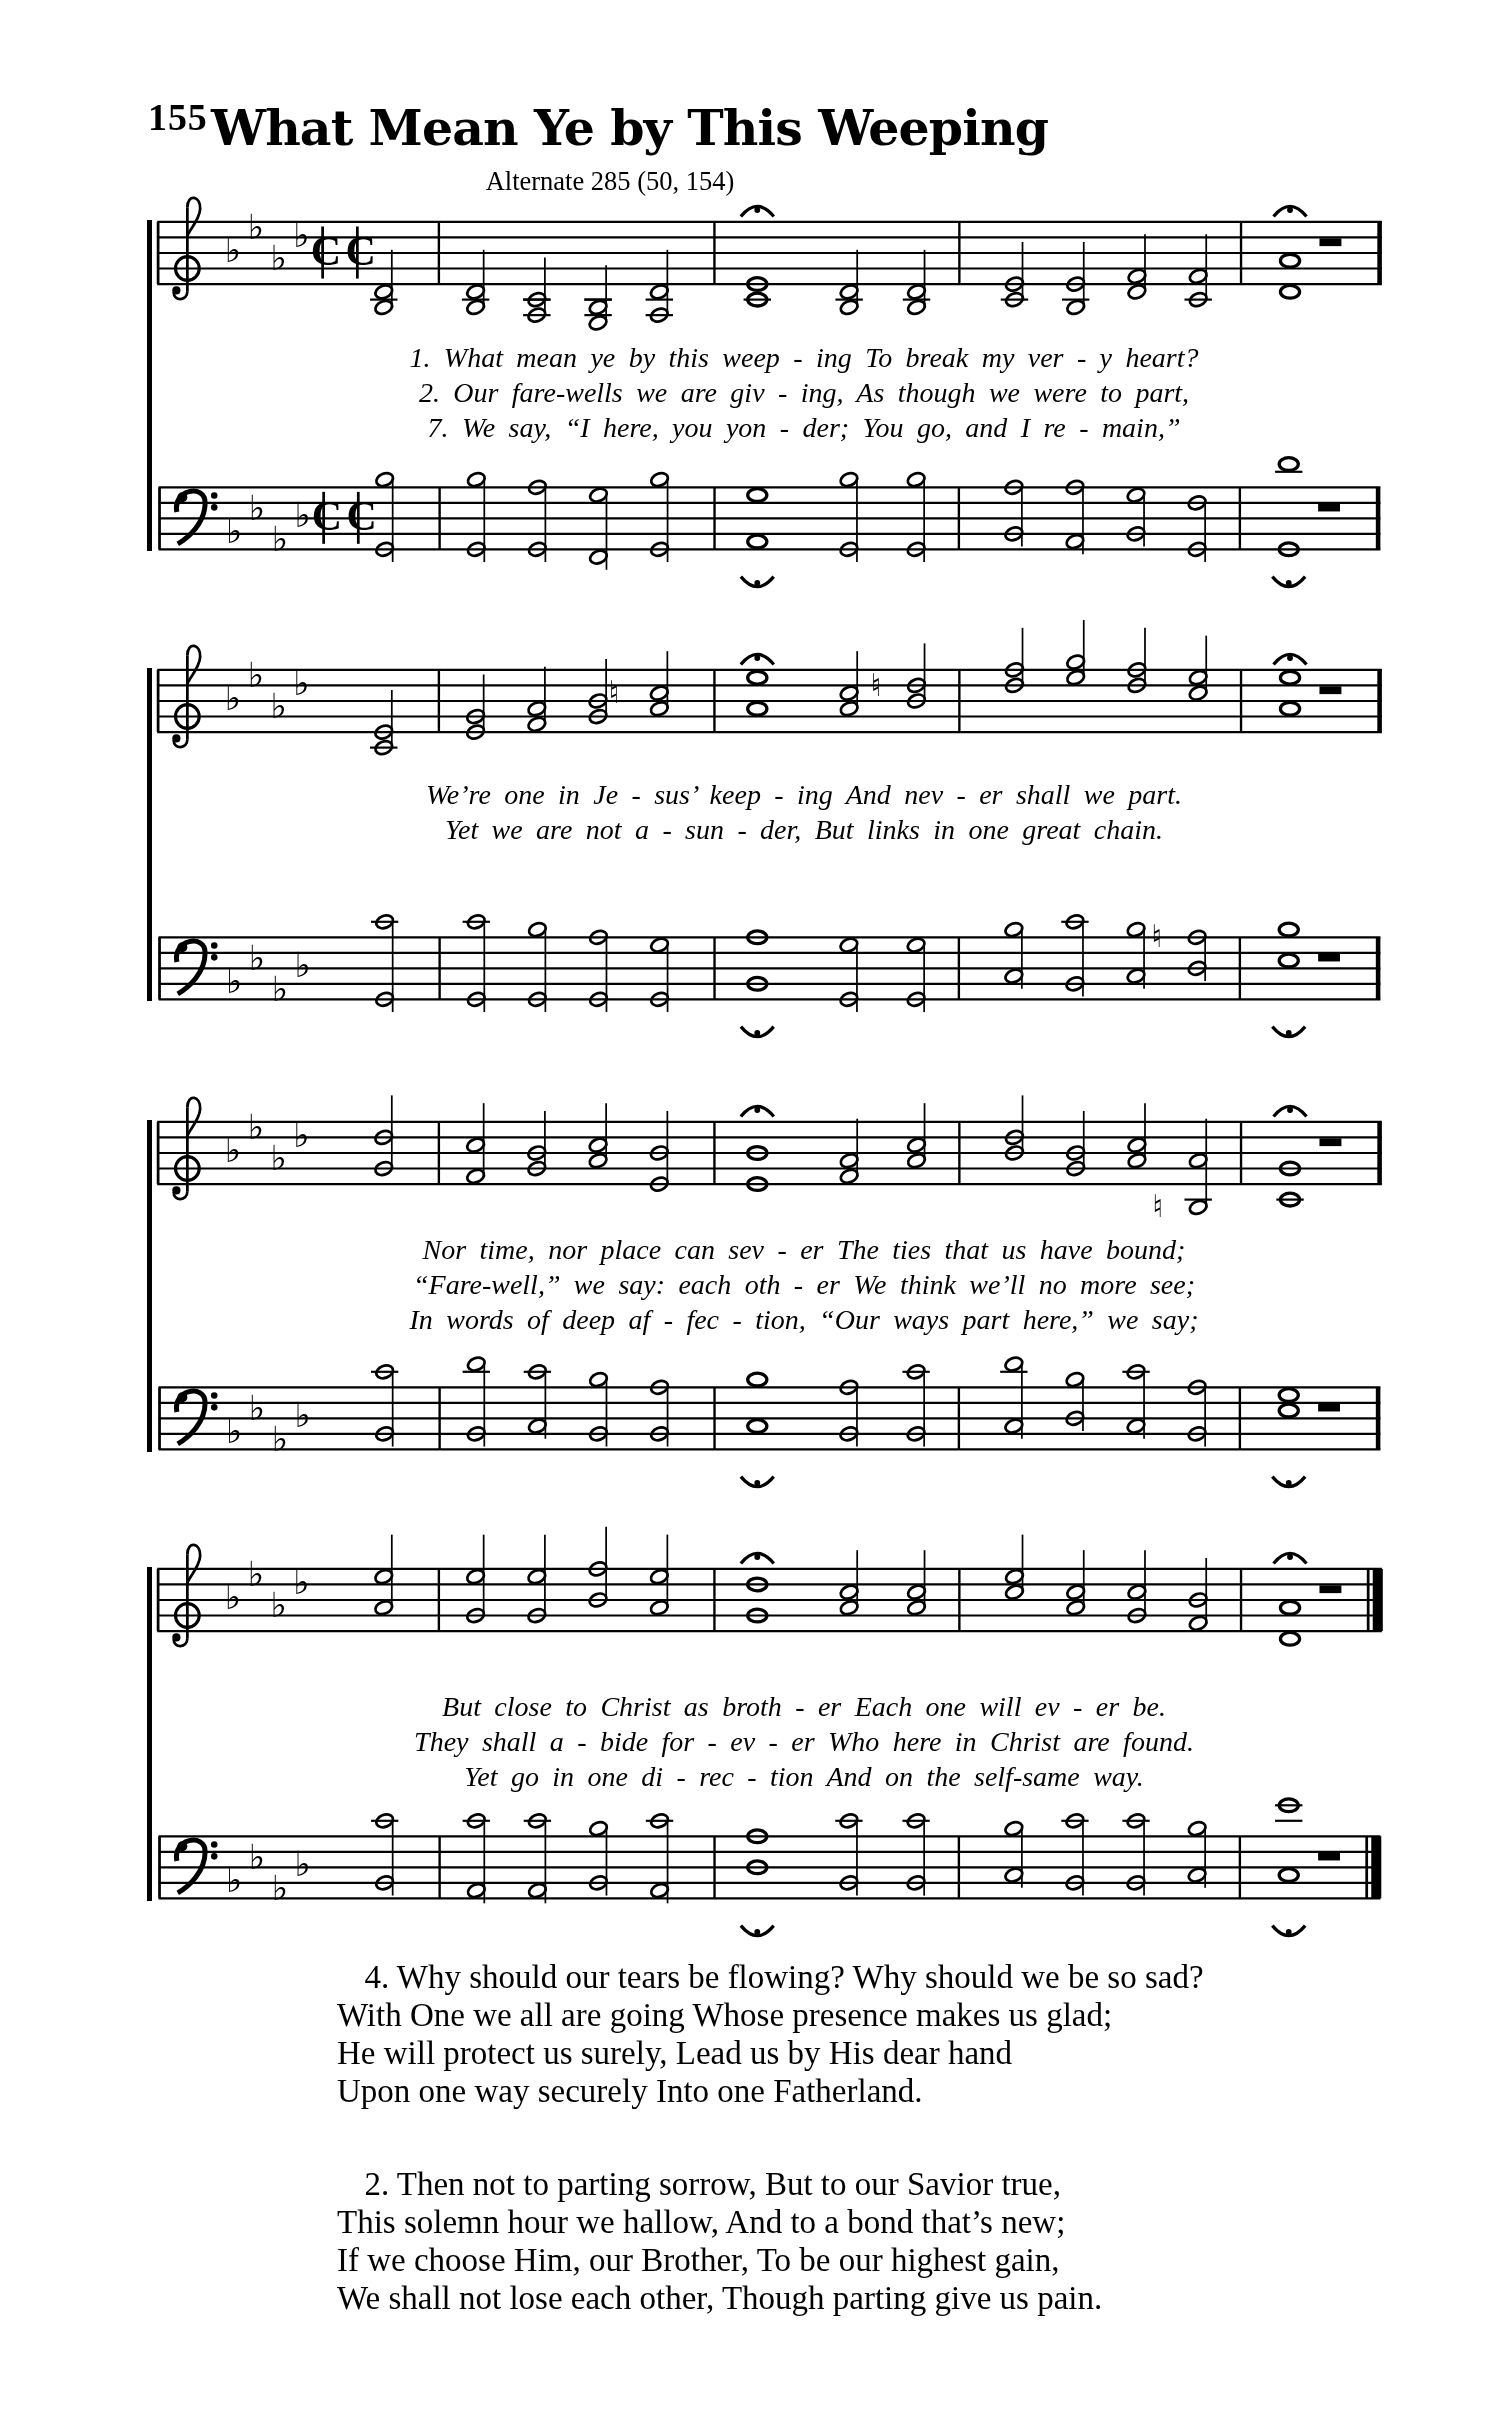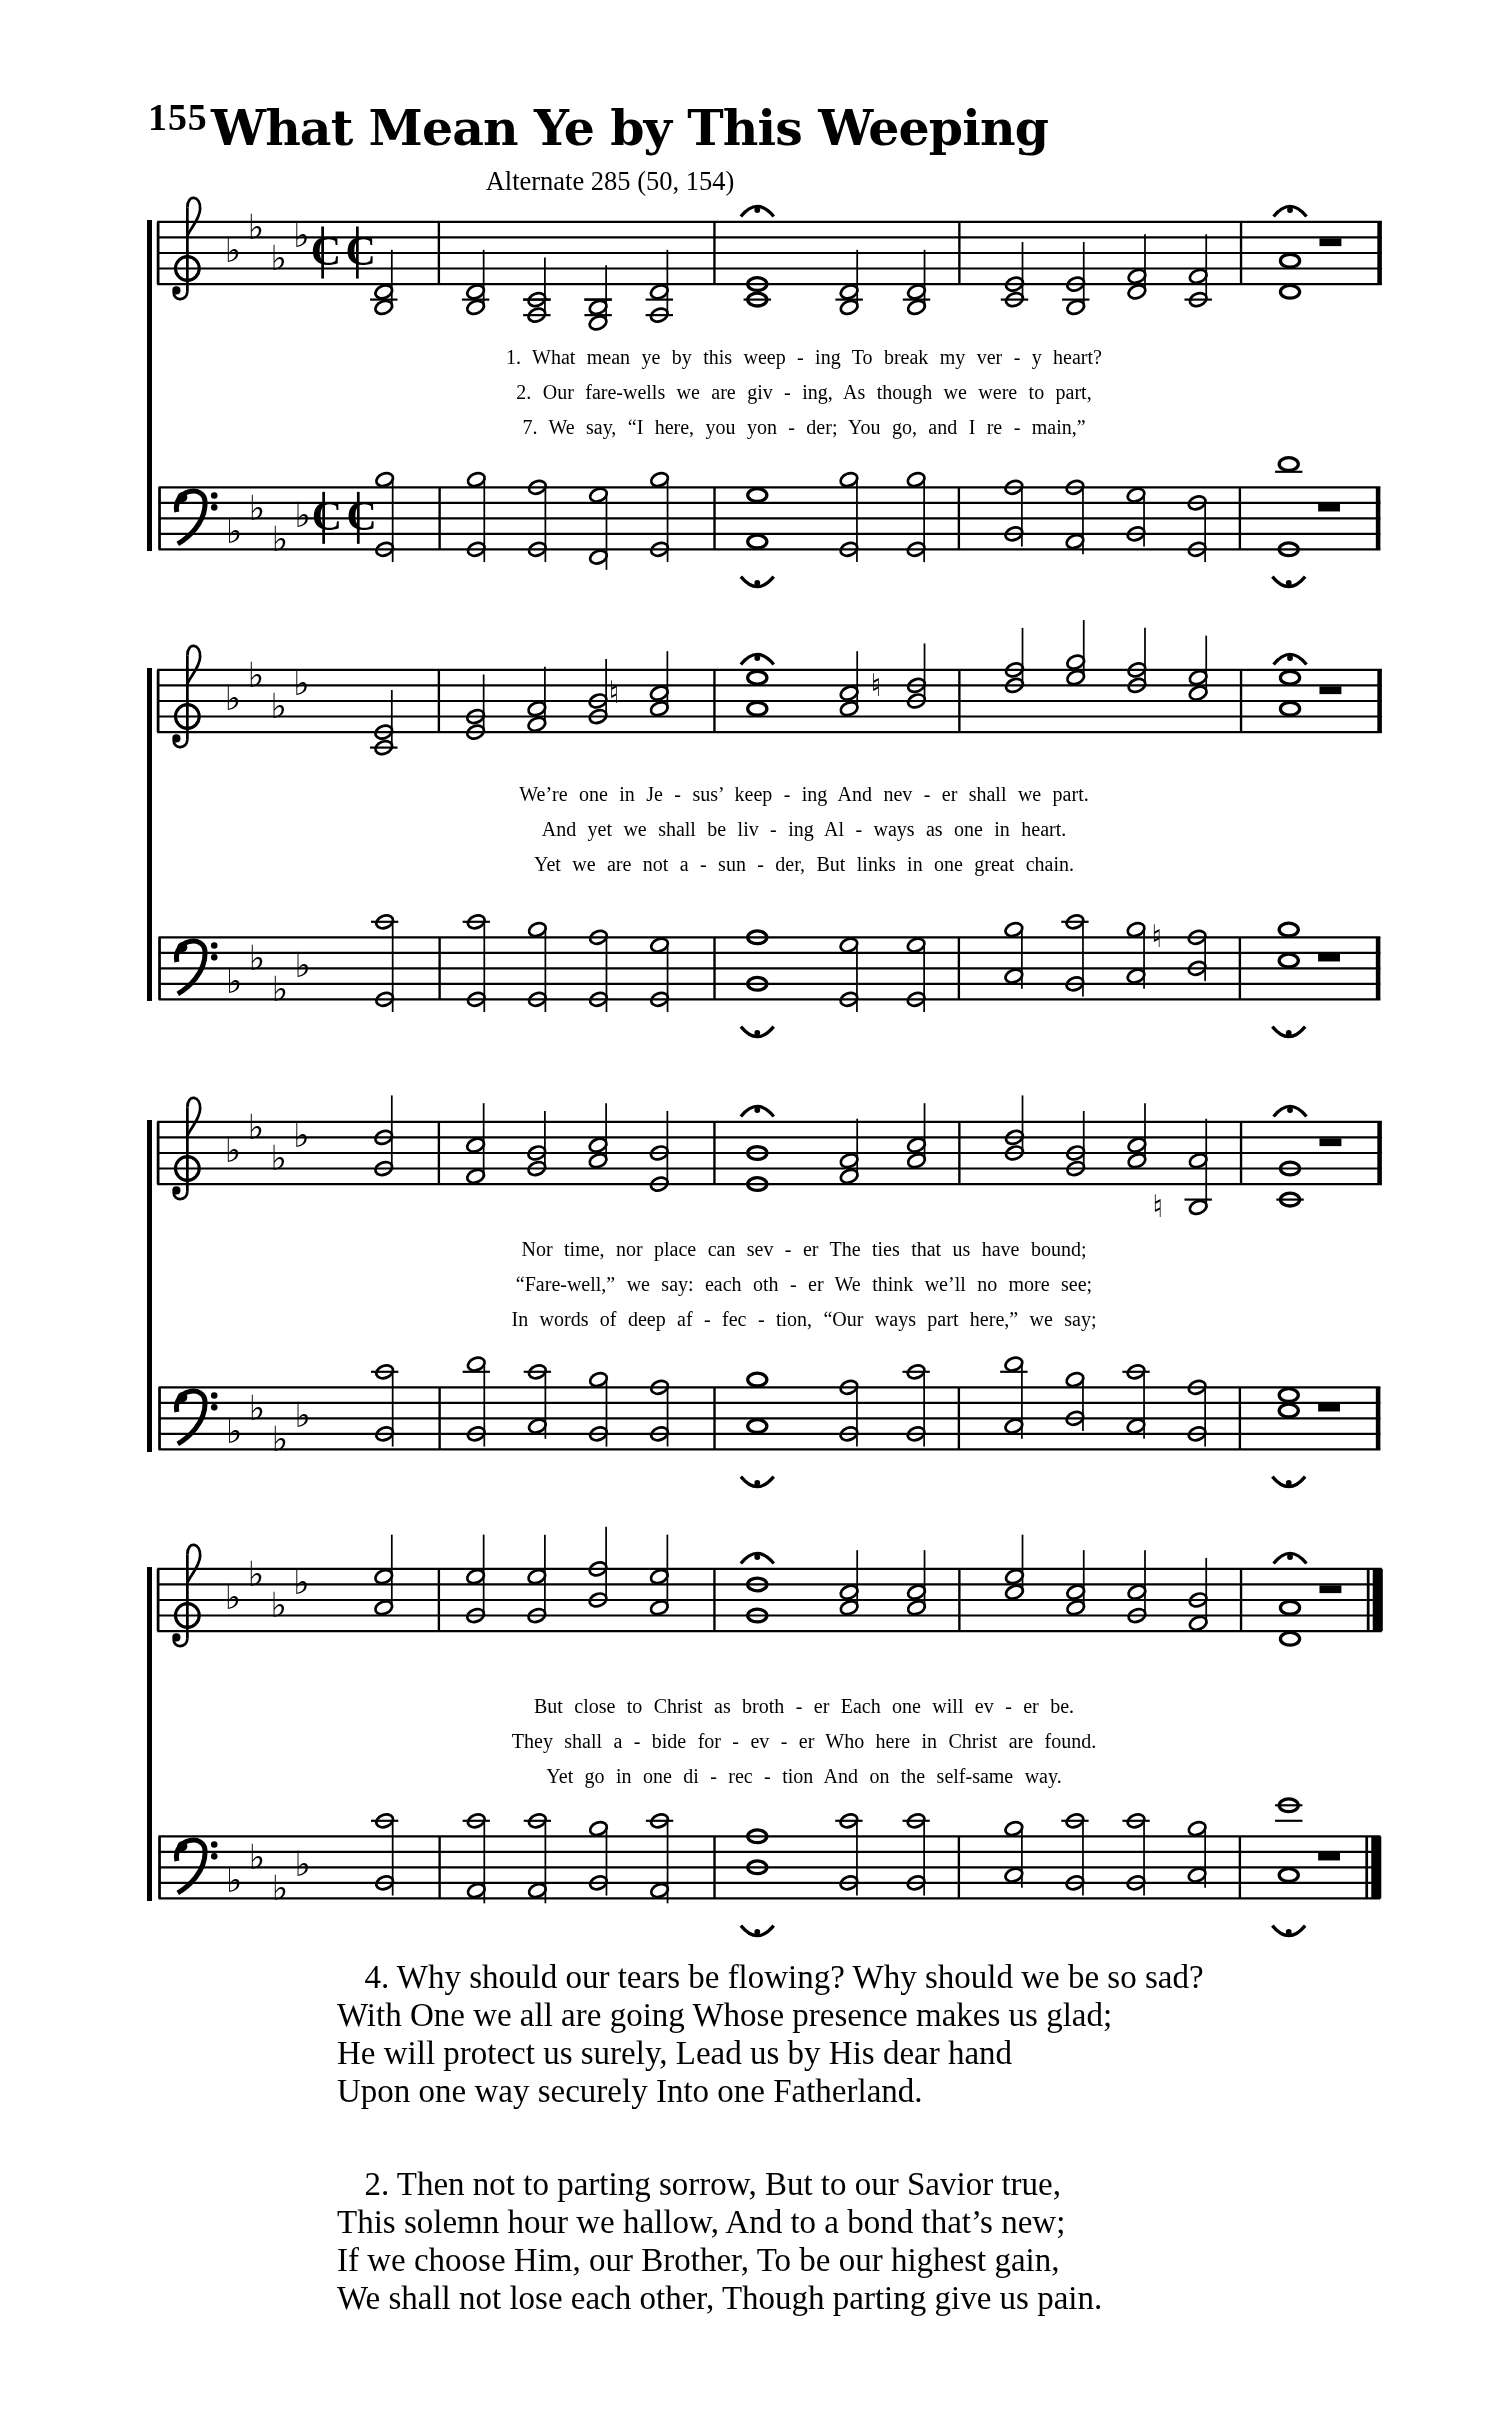--- a/index.html
+++ b/index.html
@@ -17,21 +17,21 @@
     letter-spacing:-0.9px;
   }
   .hymn-subtitle{
     position:absolute;left:0;top:166px;width:1220px;text-align:center;
     font-size:26.5px;
   }
   .lyrics-block{
     position:absolute;left:210px;width:1188px;text-align:center;
   }
   .lyric-line{
-    font-size:20px;line-height:35px;white-space:nowrap;word-spacing:6.4px;
+    font-size:28px;line-height:35px;white-space:nowrap;word-spacing:6.4px;font-style:italic;
   }
   .verse-block{
     position:absolute;left:337px;width:1060px;text-align:left;
   }
   .verse-line{font-size:33px;line-height:38px;white-space:nowrap;}
   .verse-line.indent{padding-left:27.4px;}
   .staff-svg{position:absolute;left:0;}
   .system-line{position:absolute;background:#000;}
 </style>
 </head>
@@ -889,21 +889,20 @@
     <div class="system-line" style="left: 147px; width: 4.6px; top: 1567px; height: 334px;"></div>
   </div>
 
 <div class="lyrics-block" style="top:340px">
   <div class="lyric-line">1. What mean ye  by  this  weep - ing  To break my  ver - y   heart?</div>
   <div class="lyric-line">2. Our  fare-wells we  are   giv - ing,  As though we were  to   part,</div>
   <div class="lyric-line">7. We    say, “I  here, you  yon - der;  You  go, and   I   re - main,”</div>
 </div>
 <div class="lyrics-block" style="top:777px">
   <div class="lyric-line">We’re one  in   Je - sus’  keep - ing  And  nev - er  shall  we   part.</div>
-  <div class="lyric-line">And   yet  we  shall  be    liv  -  ing  Al  -  ways  as   one   in   heart.</div>
   <div class="lyric-line">Yet    we  are  not   a  -  sun  -  der, But  links  in   one great chain.</div>
 </div>
 <div class="lyrics-block" style="top:1232px">
   <div class="lyric-line">Nor   time, nor place can   sev  -  er    The  ties  that  us  have bound;</div>
   <div class="lyric-line">“Fare-well,” we   say: each  oth  -  er    We  think we’ll  no  more   see;</div>
   <div class="lyric-line">In    words of  deep  af  -  fec  -  tion, “Our ways part here,” we    say;</div>
 </div>
 <div class="lyrics-block" style="top:1689px">
   <div class="lyric-line">But   close to Christ as   broth - er  Each  one  will  ev - er    be.</div>
   <div class="lyric-line">They shall  a - bide  for  -  ev  -  er  Who  here  in Christ are found.</div>

